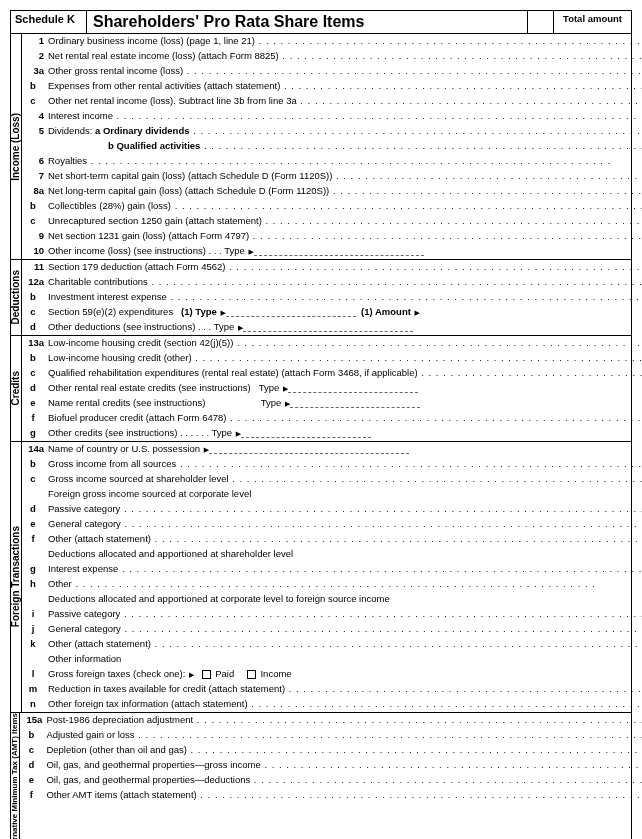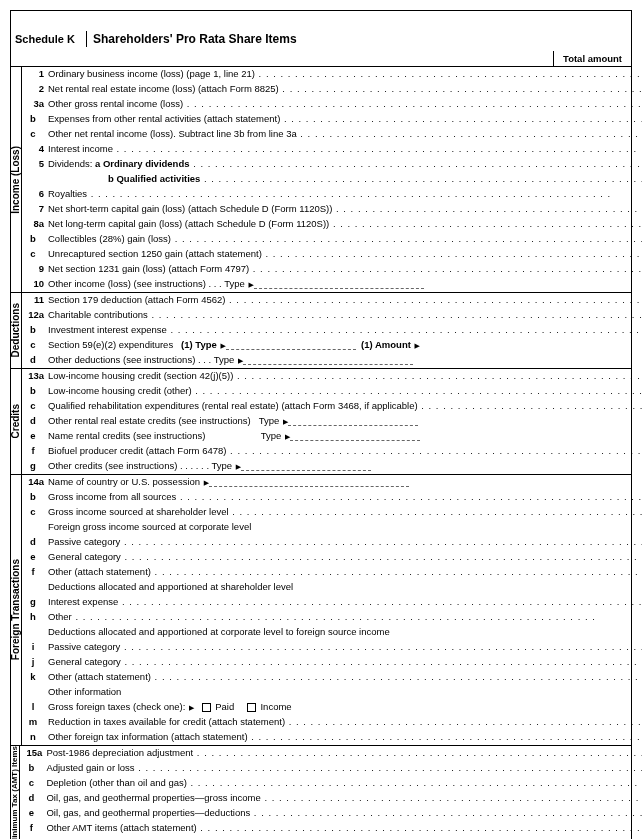--- a/index.html
+++ b/index.html
@@ -11,43 +11,41 @@
     background: #fff;
     color: #000;
   }
   .form {
     width: 622px;
     border: 1.5px solid #000;
   }
   .header-row {
     display: flex;
     border-bottom: 1.5px solid #000;
-    align-items: center;
   }
   .schedule-label {
     width: 76px;
     border-right: 1px solid #000;
     padding: 2px 4px;
     font-weight: bold;
     font-size: 11px;
   }
   .header-title {
     flex: 1;
     padding: 2px 6px;
     font-weight: bold;
-    font-size: 12px;
+    font-size: 16px;
   }
   .header-total {
     width: 104px;
     border-left: 1px solid #000;
     padding: 2px 4px;
     font-weight: bold;
     font-size: 9.5px;
     text-align: center;
-    margin-top: 40px;
   }
   .section {
     display: flex;
     border-bottom: 1.5px solid #000;
   }
   .section:last-child { border-bottom: none; }
   .vlabel {
     width: 20px;
     border-right: 1px solid #000;
     display: flex;

